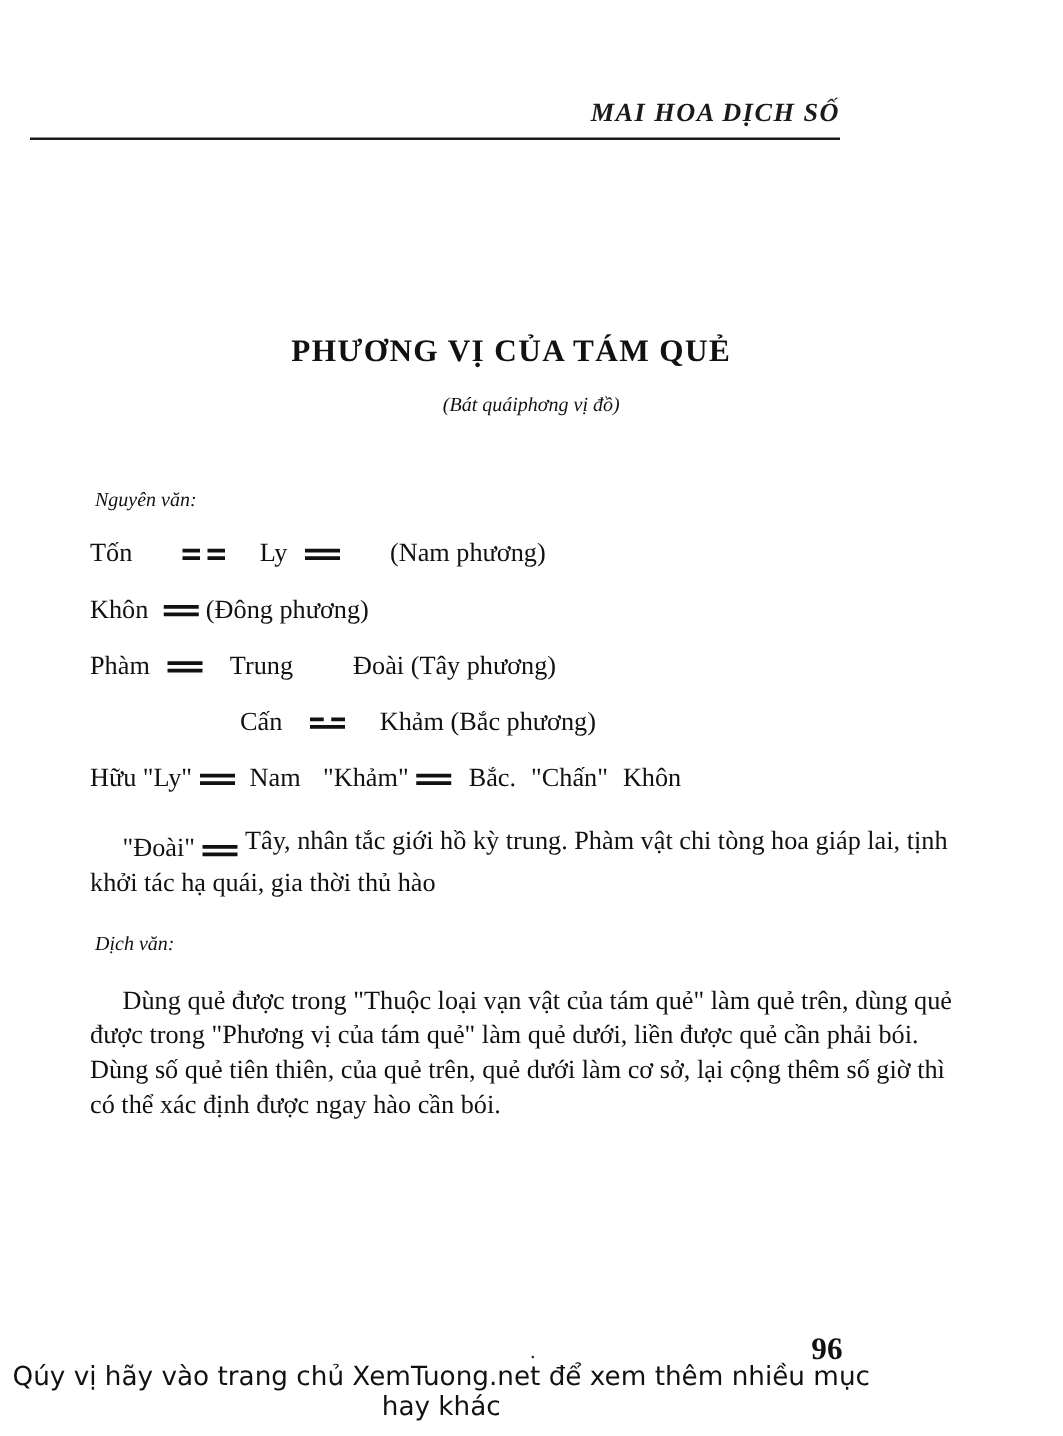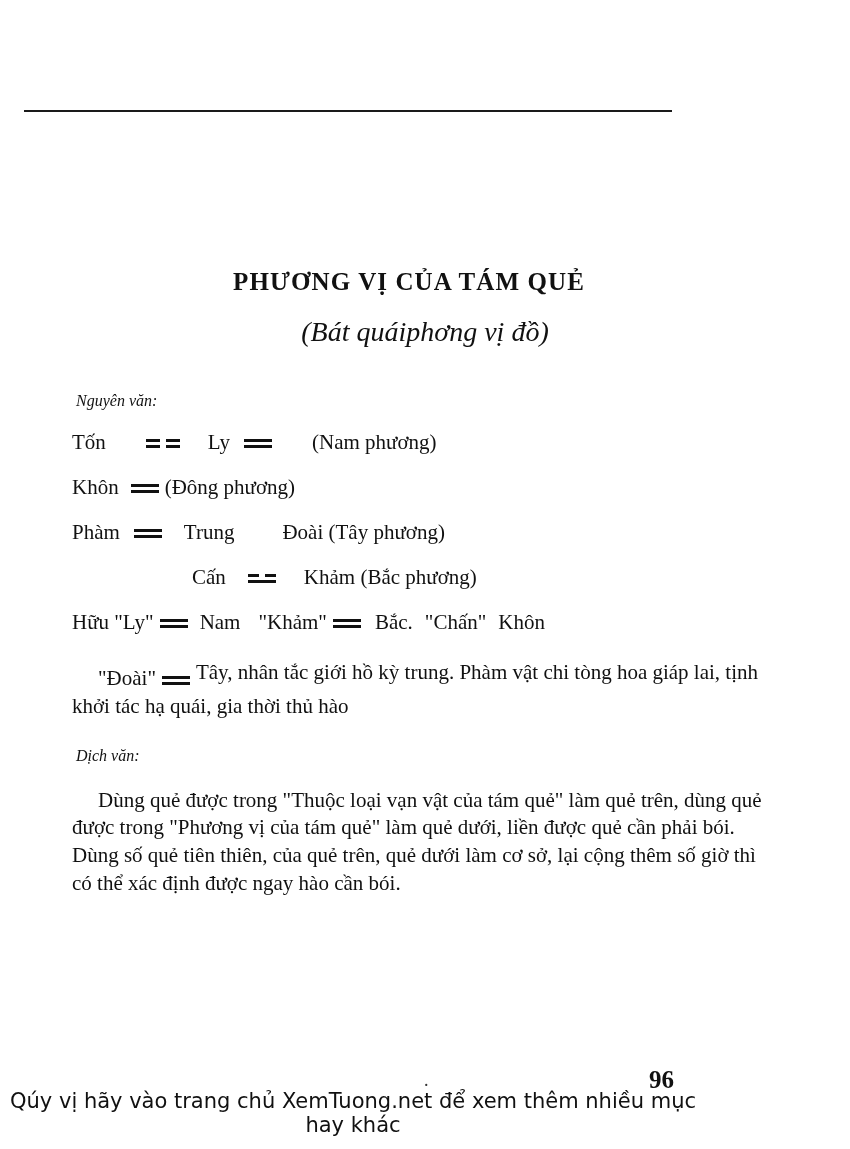--- a/index.html
+++ b/index.html
@@ -62,21 +62,21 @@
     letter-spacing: 1.1px;
     color: #111;
   }
   .doc-subtitle {
     position: absolute;
     top: 316px;
     left: 0;
     width: 850px;
     text-align: center;
     font-style: italic;
-    font-size: 28px;
+    font-size: 16px;
     color: #111;
   }
 
   
   .body-block {
     position: absolute;
     left: 72px;
     top: 392px;
     width: 706px;
   }
@@ -198,20 +198,21 @@
     font-size: 21px;
     color: #111;
   }
 </style>
 </head>
 <body>
 
 <div class="page">
 
   <div class="header-area">
+    <div class="header-title">MAI HOA DỊCH SỐ</div>
     <div class="header-rule"></div>
   </div>
 
   <div class="doc-title">PHƯƠNG VỊ CỦA TÁM QUẺ</div>
   <div class="doc-subtitle">(Bát quáiphơng vị đồ)</div>
 
   <div class="body-block">
 
     <div class="lbl-italic">Nguyên văn:</div>
 

